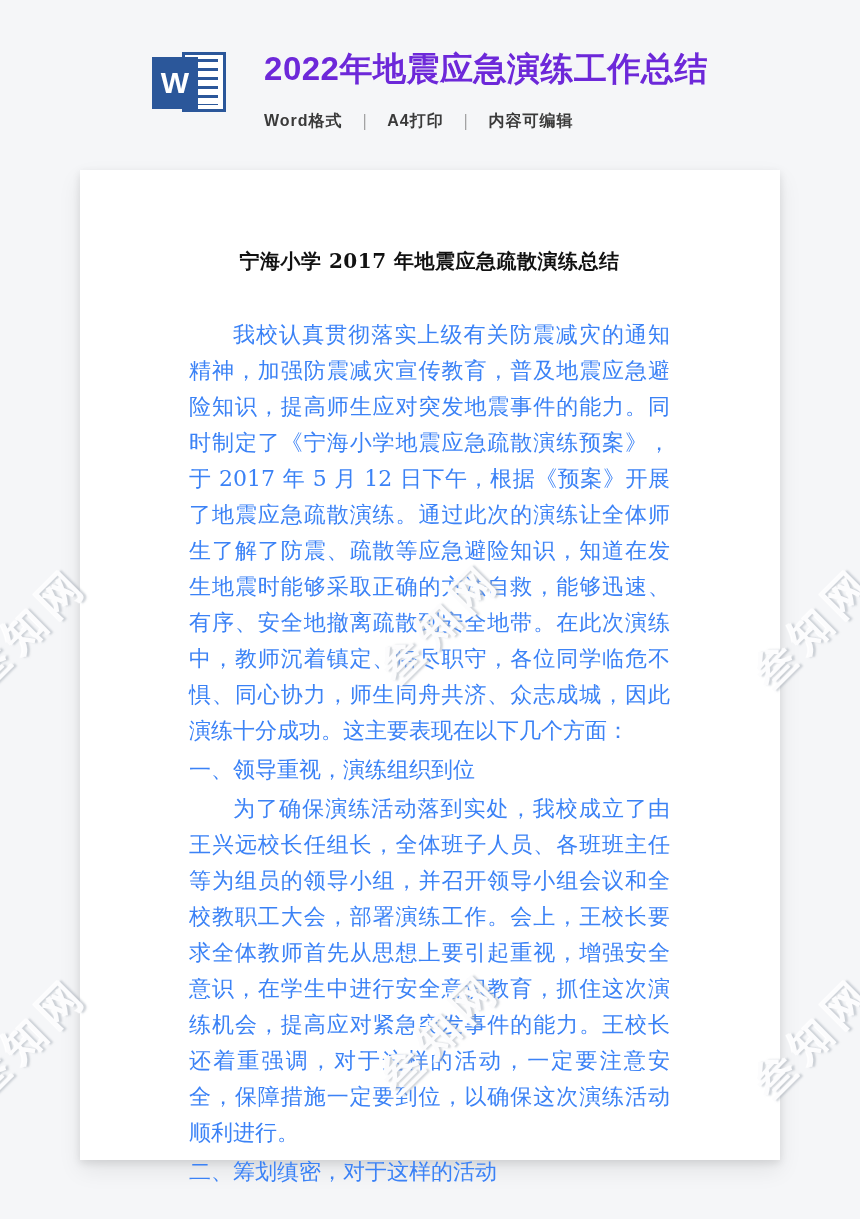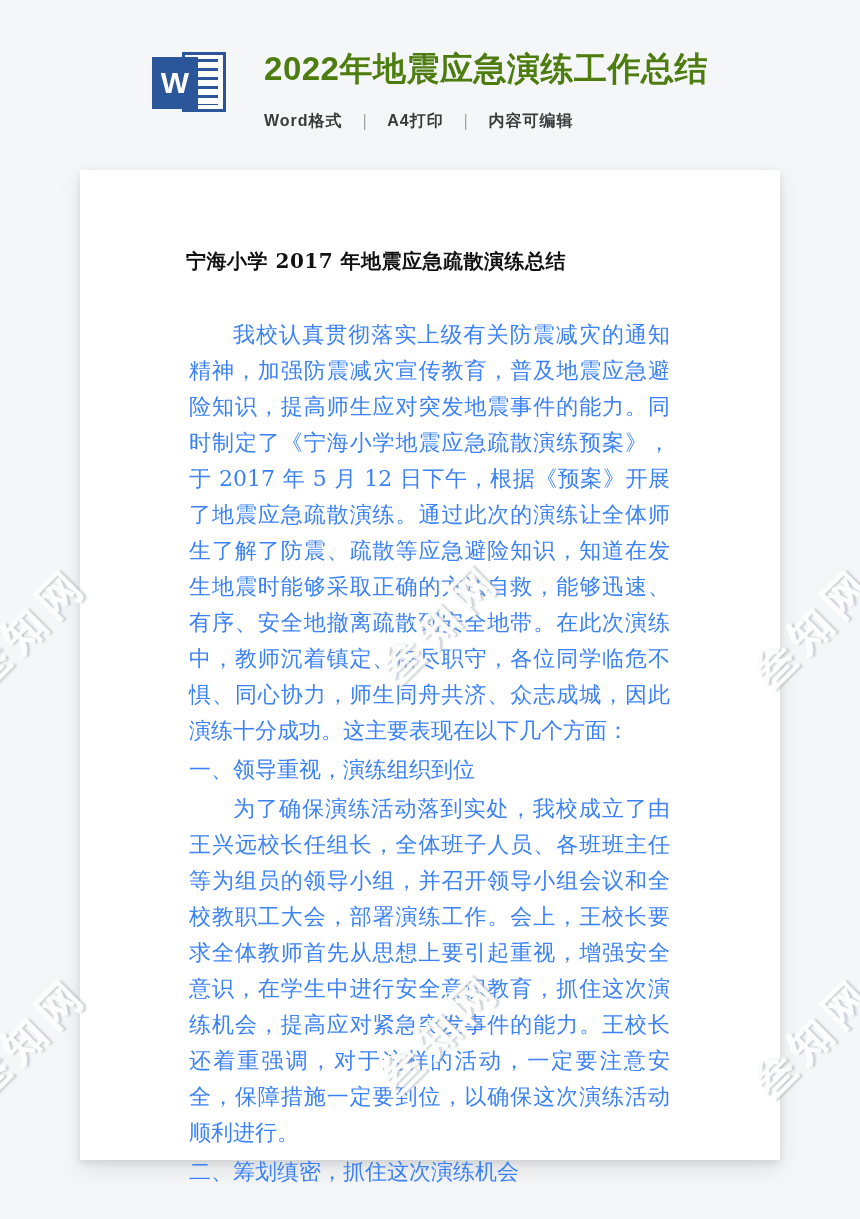--- a/index.html
+++ b/index.html
@@ -63,21 +63,21 @@
     line-height: 52px;
     text-align: center;
     font-family: "Liberation Sans", sans-serif;
   }
   .header-text { display: flex; flex-direction: column; }
   .page-title {
     margin: 0;
     font-size: 33px;
     line-height: 38px;
     font-weight: bold;
-    color: #4d7c0f;
+    color: #6d28d9;
     letter-spacing: 0.5px;
   }
   .header-meta {
     margin-top: 23px;
     font-size: 16px;
     font-weight: bold;
     color: #3a3a3a;
     letter-spacing: 1px;
   }
   .header-meta .sep {
@@ -114,21 +114,21 @@
     box-shadow: 0 3px 8px rgba(0,0,0,0.10), 0 10px 22px rgba(0,0,0,0.08);
     box-sizing: border-box;
     padding: 78px 107px 0 106px;
   }
   .doc-content {
     position: relative;
     z-index: 3; 
   }
   .doc-title {
     margin: 0 0 42px 0;
-    text-align: left;
+    text-align: center;
     font-size: 20px;
     font-weight: bold;
     color: #111111;
     letter-spacing: 0.5px;
     font-family: "DejaVu Serif", "Liberation Serif", serif;
   }
   .para {
     font-family: "DejaVu Serif", "Liberation Serif", serif;
     font-size: 22px;
     line-height: 36px;
@@ -161,16 +161,16 @@
 <span class="wm" style="left:365px; top:1005px;">叁知网</span>
 <span class="wm" style="left:738px; top:1010px;">叁知网</span>
 
 <div class="doc-page">
   <div class="doc-content">
     <h2 class="doc-title">宁海小学 2017 年地震应急疏散演练总结</h2>
     <div id="doc-body">
         <div class="para indent">我校认真贯彻落实上级有关防震减灾的通知精神，加强防震减灾宣传教育，普及地震应急避险知识，提高师生应对突发地震事件的能力。同时制定了《宁海小学地震应急疏散演练预案》，于 2017 年 5 月 12 日下午，根据《预案》开展了地震应急疏散演练。通过此次的演练让全体师生了解了防震、疏散等应急避险知识，知道在发生地震时能够采取正确的方法自救，能够迅速、有序、安全地撤离疏散到安全地带。在此次演练中，教师沉着镇定、恪尽职守，各位同学临危不惧、同心协力，师生同舟共济、众志成城，因此演练十分成功。这主要表现在以下几个方面：</div>
         <div class="para">一、领导重视，演练组织到位</div>
         <div class="para indent">为了确保演练活动落到实处，我校成立了由王兴远校长任组长，全体班子人员、各班班主任等为组员的领导小组，并召开领导小组会议和全校教职工大会，部署演练工作。会上，王校长要求全体教师首先从思想上要引起重视，增强安全意识，在学生中进行安全意识教育，抓住这次演练机会，提高应对紧急突发事件的能力。王校长还着重强调，对于这样的活动，一定要注意安全，保障措施一定要到位，以确保这次演练活动顺利进行。</div>
-        <div class="para">二、筹划缜密，抓住这次演练机会</div>
+        <div class="para">二、筹划缜密，对于这样的活动</div>
       </div>
   </div>
 </div>
 
 </body></html>

